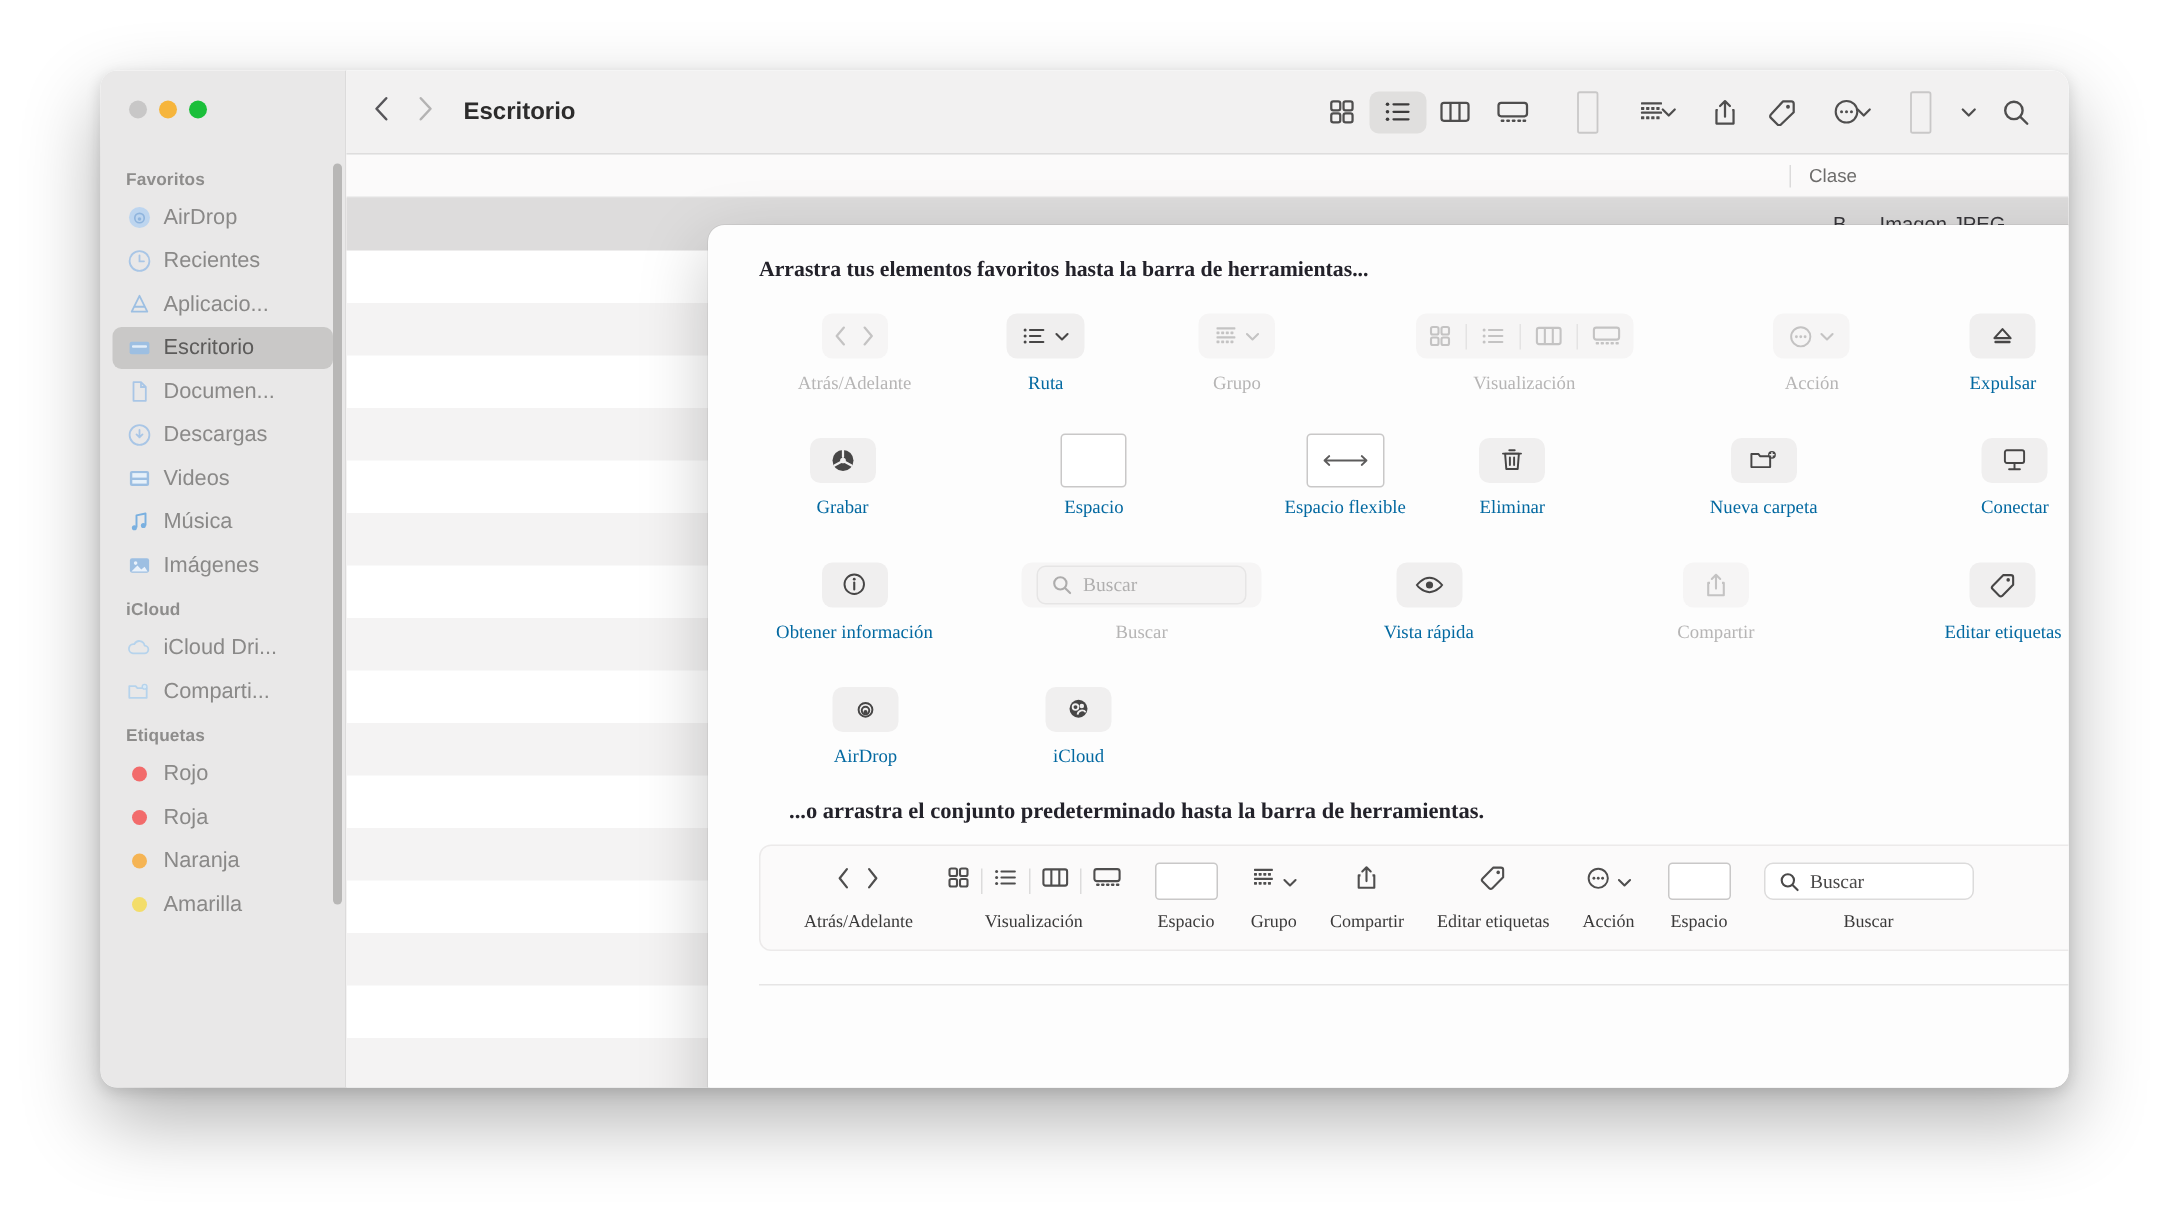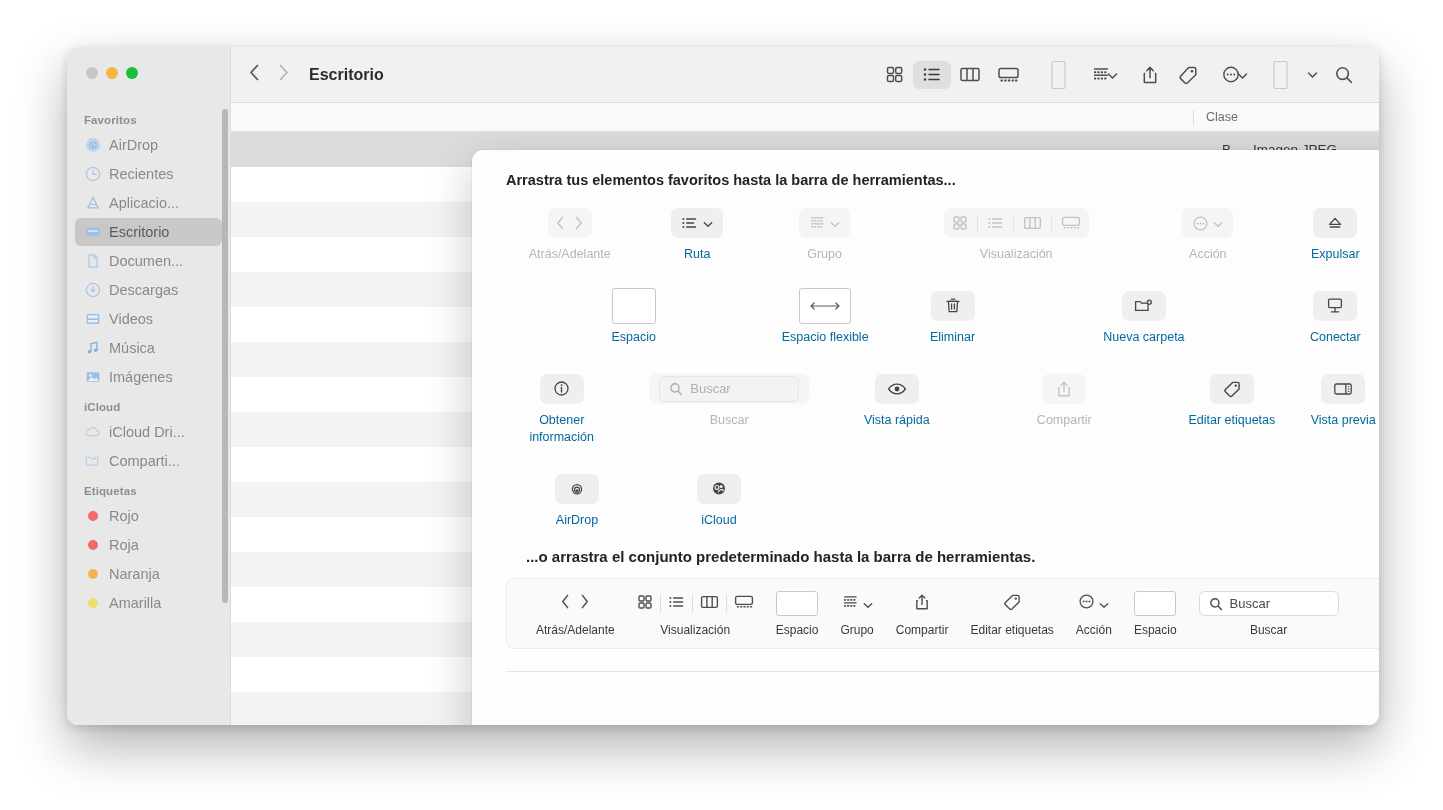--- a/index.html
+++ b/index.html
@@ -109,20 +109,21 @@
 
   
   #sheet {
     position: absolute;
     left: 241px; top: 103px;
     width: 961px; height: 620px;
     background: #fdfdfd;
     border-radius: 11px;
     box-shadow: 0 16px 46px rgba(0,0,0,0.22), 0 0 0 0.5px rgba(0,0,0,0.07);
     overflow: hidden;
+    font-family: Liberation Serif, serif;
   }
   .sheet-pad { padding: 22px 34px 0 34px; }
   .sheet-head {
     font-size: 14.5px; font-weight: bold; color: #23222a;
     margin-bottom: 8px;
   }
 
   .palette { margin-top: 14px; }
   .prow { display: flex; }
   .pitem {
@@ -631,20 +632,30 @@
                   <svg width="18" height="16" viewBox="0 0 18 16">
                       <path d="M9 3.4 14.4 9.4H3.6z" fill="none" stroke="currentColor" stroke-width="1.4" stroke-linejoin="round"></path>
                       <rect x="3.6" y="11.2" width="10.8" height="1.6" rx=".7" fill="currentColor"></rect>
                     </svg>
                 </div>
                 <div class="plabel">Expulsar</div>
               </div>
             </div>
 
             <div class="prow" style="margin-top:22px">
+              <div class="pitem">
+                <div class="ptile">
+                  <svg width="18" height="18" viewBox="0 0 18 18">
+                      <circle cx="9" cy="9" r="7" fill="currentColor"></circle>
+                      <circle cx="9" cy="9" r="1.9" fill="#f0efef"></circle>
+                      <path d="M9 2v4.6M3.3 12.4l4-2.3M14.7 12.4l-4-2.3" stroke="#f0efef" stroke-width="1.5" stroke-linecap="round"></path>
+                    </svg>
+                </div>
+                <div class="plabel">Grabar</div>
+              </div>
               <div class="pitem w2">
                 <div class="ptile plain">
                     <span class="box-empty"></span>
                   </div>
                 <div class="plabel">Espacio</div>
               </div>
               <div class="pitem">
                 <div class="ptile plain">
                   <span class="box-flex">
                     <svg width="34" height="12" viewBox="0 0 34 12">
@@ -726,34 +737,20 @@
                 <div class="plabel">Compartir</div>
               </div>
               <div class="pitem">
                 <div class="ptile">
                   <svg width="18" height="18" viewBox="0 0 18 18">
                       <path d="M9.6 2.4h5a1.5 1.5 0 0 1 1.5 1.5v5l-7.2 7.2a1.5 1.5 0 0 1-2.1 0L2.4 11.7a1.5 1.5 0 0 1 0-2.1z" fill="none" stroke="currentColor" stroke-width="1.4" stroke-linejoin="round"></path>
                       <circle cx="12.8" cy="5.6" r="1.2" fill="currentColor"></circle>
                     </svg>
                 </div>
                 <div class="plabel">Editar etiquetas</div>
-              </div>
-              <div class="pitem">
-                <div class="ptile">
-                  <svg width="20" height="16" viewBox="0 0 20 16">
-                      <rect x="1.8" y="3" width="16.4" height="10" rx="1.5" fill="none" stroke="currentColor" stroke-width="1.3"></rect>
-                      <path d="M12.8 3v10" stroke="currentColor" stroke-width="1.3"></path>
-                      <g fill="currentColor">
-                        <circle cx="15.6" cy="5.6" r=".7"></circle>
-                        <circle cx="15.6" cy="8" r=".7"></circle>
-                        <circle cx="15.6" cy="10.4" r=".7"></circle>
-                      </g>
-                    </svg>
-                </div>
-                <div class="plabel">Vista previa</div>
               </div>
             </div>
 
             <div class="prow" style="margin-top:22px">
               <div class="pitem">
                 <div class="ptile">
                   <svg width="18" height="18" viewBox="0 0 18 18">
                       <path d="M9 13.8A4.4 4.4 0 0 1 9 4.6a4.4 4.4 0 0 1 0 9.2" fill="none" stroke="currentColor" stroke-width="1.3"></path>
                       <path d="M9 12.2a2.4 2.4 0 0 1 0-5 2.4 2.4 0 0 1 0 5" fill="none" stroke="currentColor" stroke-width="1.3"></path>
                       <circle cx="9" cy="10.6" r="1.3" fill="currentColor"></circle>

